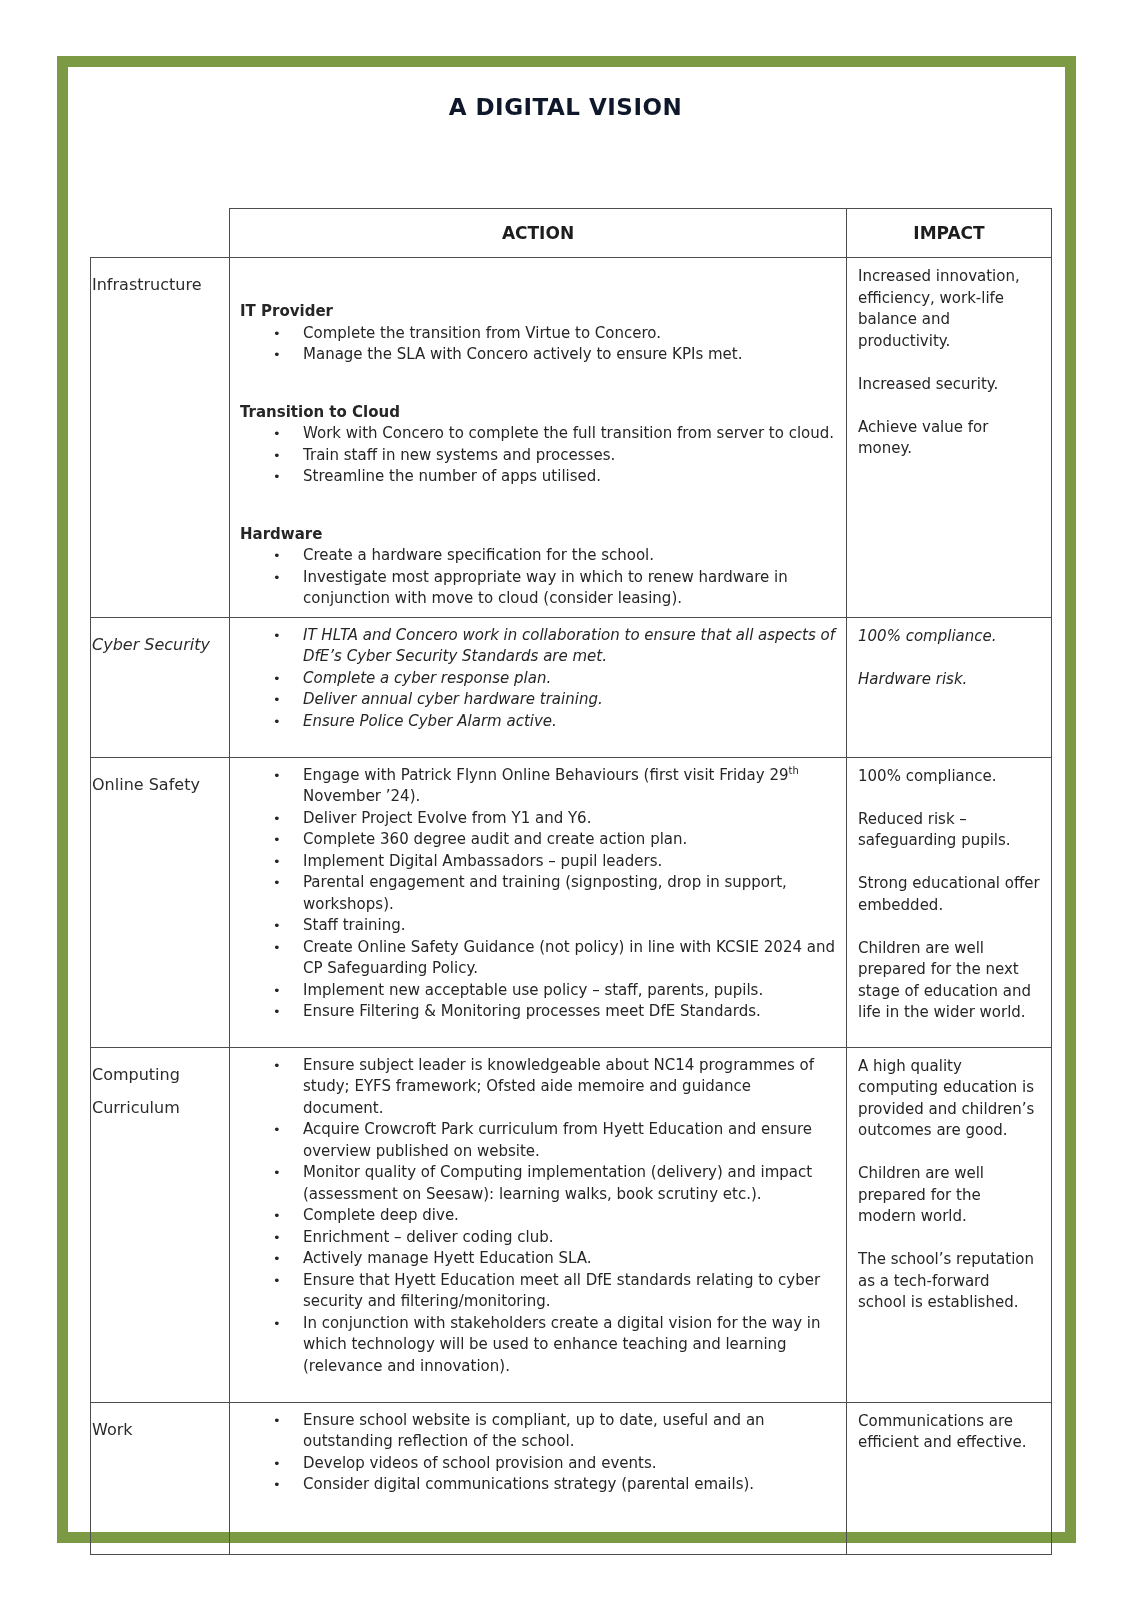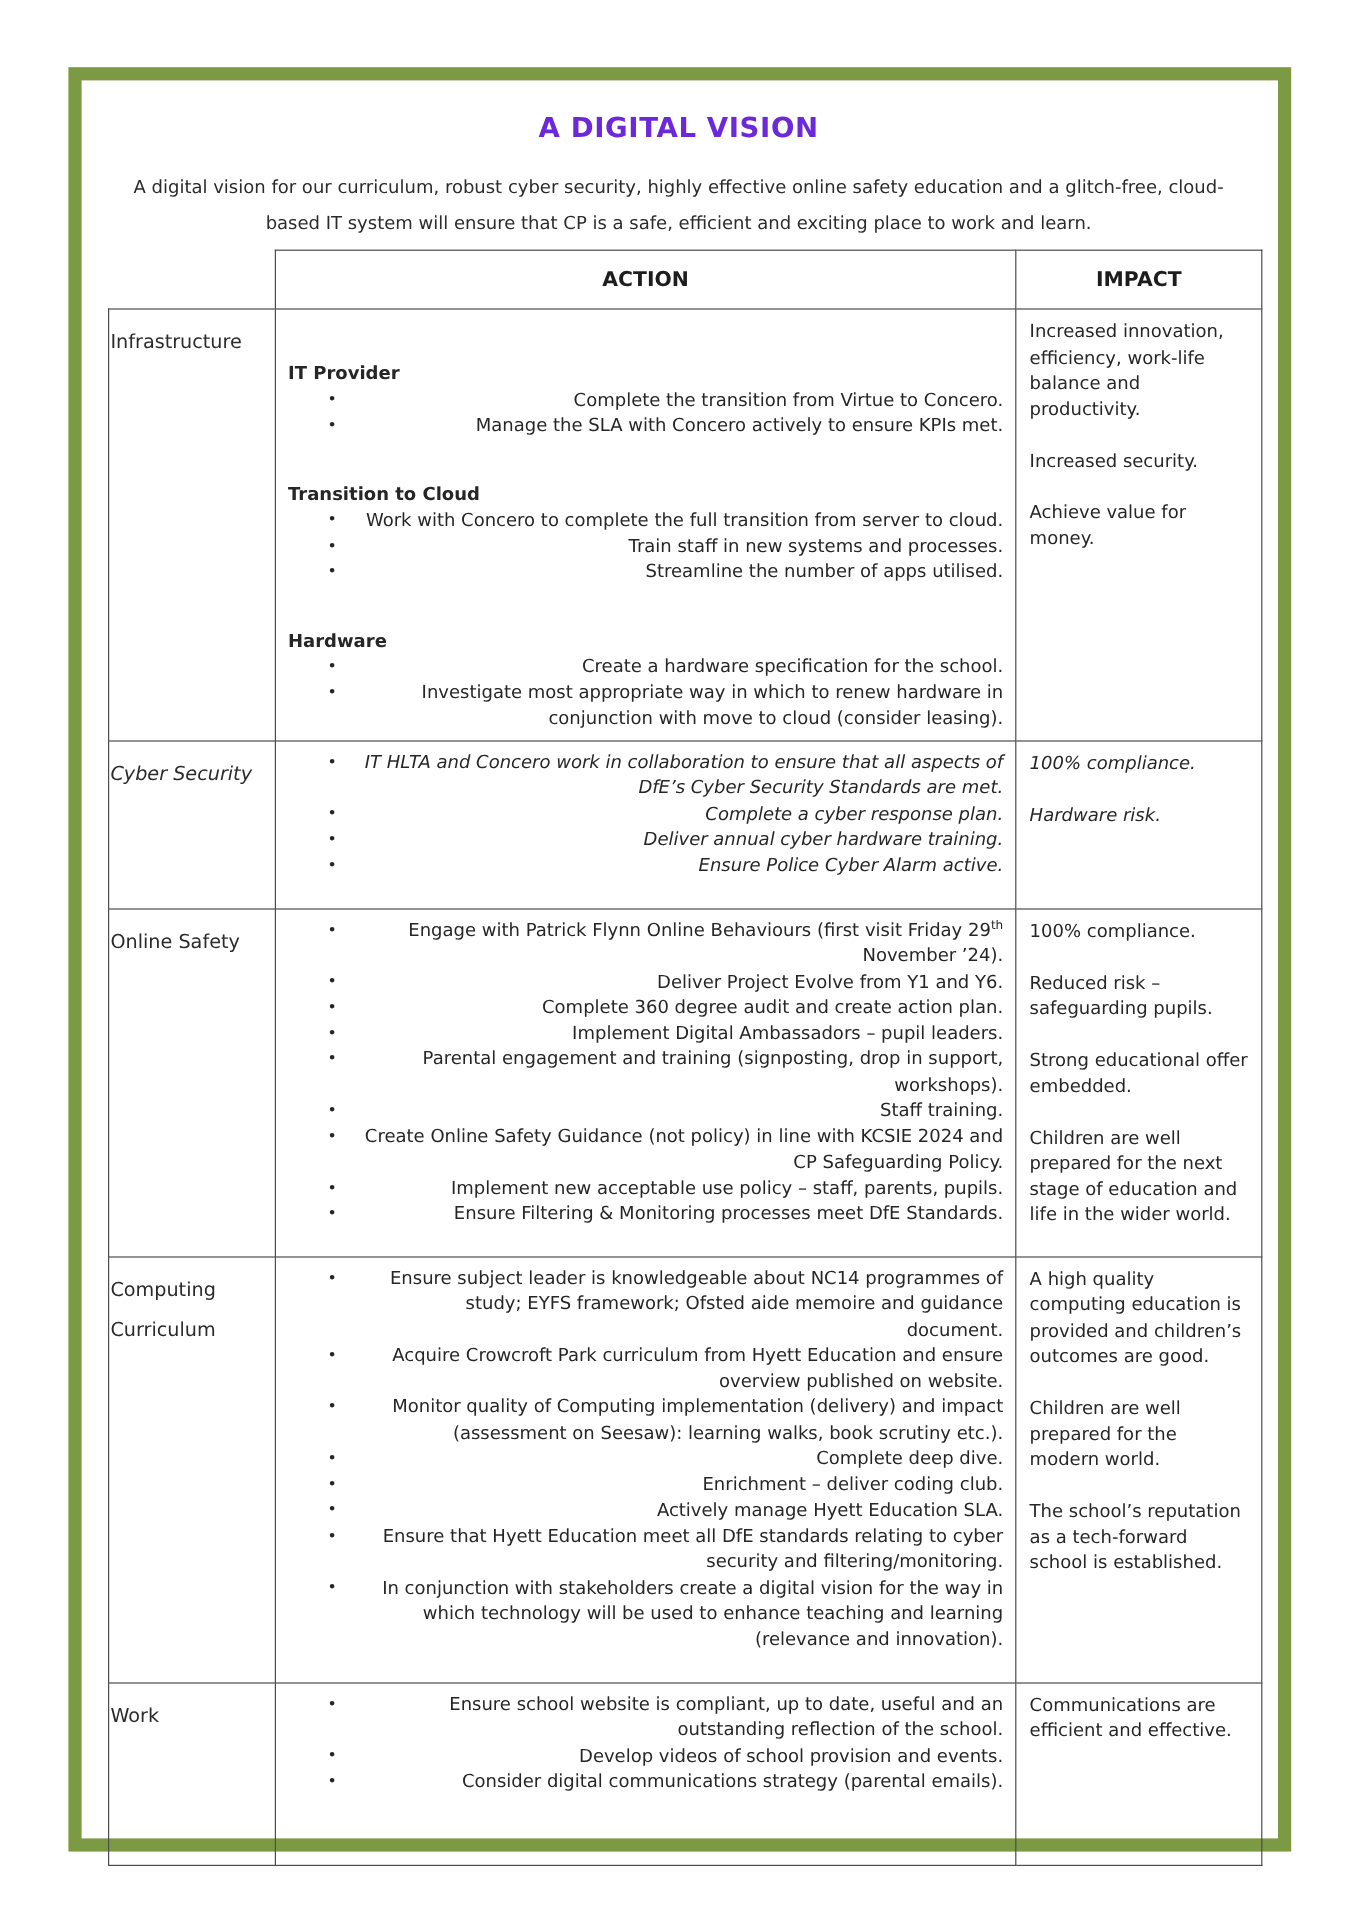--- a/index.html
+++ b/index.html
@@ -24,21 +24,21 @@
   }
   .title {
     position: absolute;
     top: 94px; left: 0;
     width: 1131px;
     margin: 0;
     text-align: center;
     font-size: 23px;
     font-weight: bold;
     letter-spacing: 0.5px;
-    color: #6d28d9;
+    color: #0f172a;
   }
   .intro {
     position: absolute;
     top: 141px; left: 90px;
     width: 951px;
     margin: 0;
     text-align: center;
     font-size: 15px;
     line-height: 30px;
     color: #2b2b2b;
@@ -94,34 +94,33 @@
   .group { margin: 0 0 21px 0; }
   .group:last-child { margin-bottom: 0; }
   .group-heading { font-weight: bold; margin-top: 36px; }
   .bullet { display: flex; align-items: flex-start; }
   .bullet-marker {
     flex: 0 0 30px;
     margin-left: 33px;
     font-size: 13px;
     line-height: 21.5px;
   }
-  .bullet-text { flex: 1 1 auto; text-align: right; }
+  .bullet-text { flex: 1 1 auto; }
   .bullet-text sup { font-size: 10px; line-height: 0; }
   .impact-para { margin: 0 0 21.5px 0; }
   .impact-para:last-child { margin-bottom: 0; }
 </style>
 </head>
 <body>
 
 <div class="page">
   <div class="frame"></div>
 
   <h1 class="title">A DIGITAL VISION</h1>
 
-  <p class="intro">A digital vision for our curriculum, robust cyber security, highly effective online safety education and a glitch-free, cloud-based IT system will ensure that CP is a safe, efficient and exciting place to work and learn.</p>
 
   <table class="vision-table">
     <colgroup>
       <col class="col-label">
       <col class="col-action">
       <col class="col-impact">
     </colgroup>
     <tbody>
       <tr>
         <td class="spacer-cell"></td>

